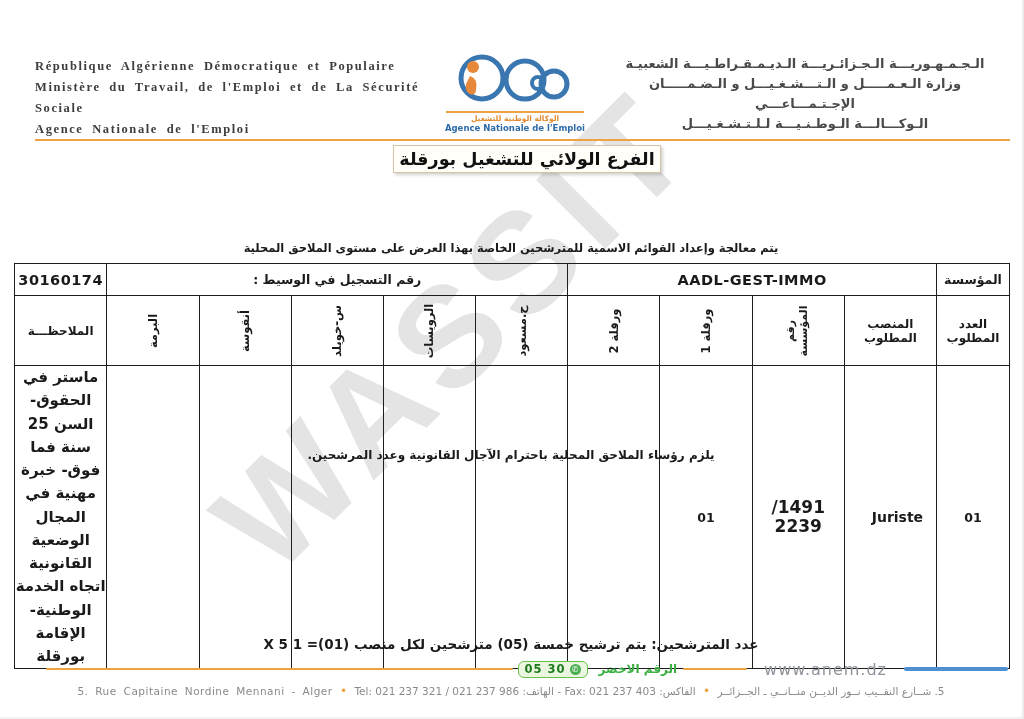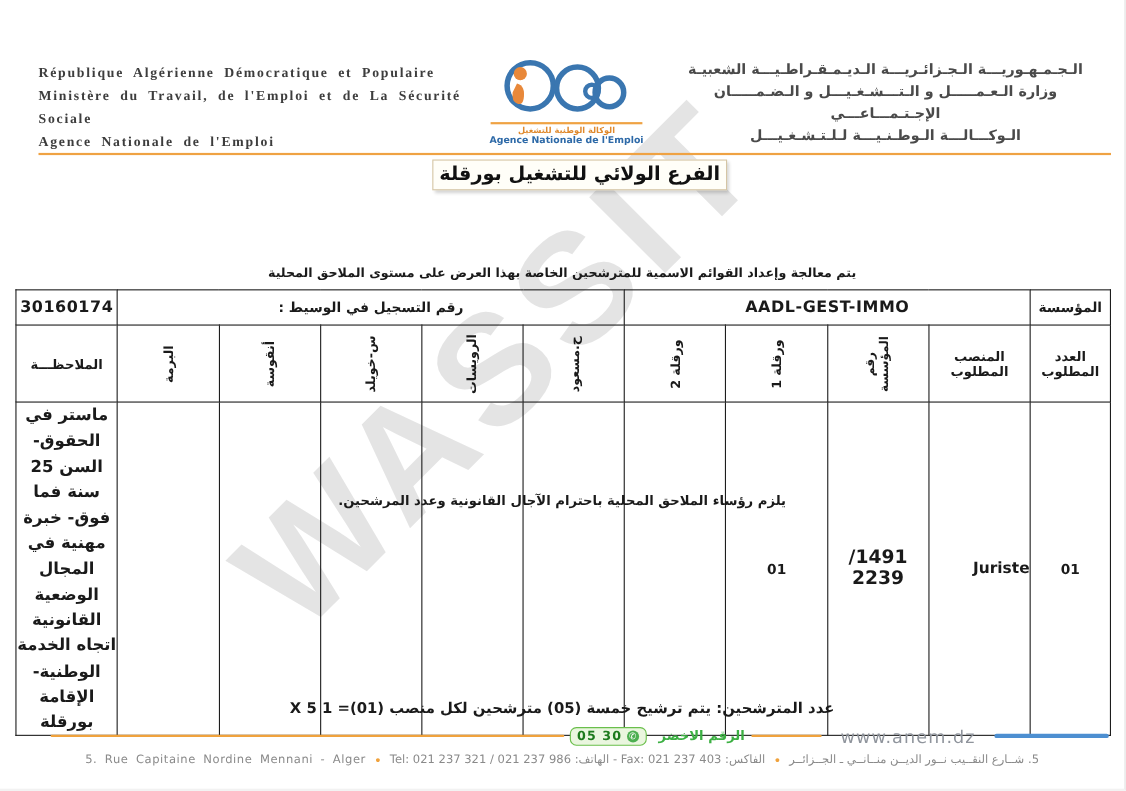--- a/index.html
+++ b/index.html
@@ -65,21 +65,21 @@
   .c-b3 { width:38px; } .c-b4 { width:37px; } .c-b5 { width:38px; }
   .c-b6 { width:32px; } .c-obs { width:369px; }
   .cell-lg { font-size:14.5px; letter-spacing:0.5px; }
   .vert {
     position:absolute; left:50%; top:50%;
     transform:translate(-50%,-50%) rotate(-90deg);
     white-space:nowrap; font-size:11.5px; font-weight:bold;
   }
   .vert.wrap { white-space:normal; width:64px; line-height:1.15; font-size:11px; }
   .pos-cell { text-align:right; }
-  .pos-val { direction:ltr; text-align:right; padding-left:14px; font-size:14px; font-weight:bold; }
+  .pos-val { direction:ltr; text-align:center; padding-left:14px; font-size:14px; font-weight:bold; }
   .instno-val { direction:ltr; line-height:1.15; font-size:17px; }
   .obs-cell { font-size:15px; line-height:1.55; direction:rtl; padding:2px 4px; }
   
   .note {
     position:absolute; left:0; right:0; top:448px; text-align:center;
     direction:rtl; font-weight:bold; font-size:12px;
   }
   .candidates {
     position:absolute; left:0; right:0; top:636px; text-align:center;
     direction:rtl; font-weight:bold; font-size:13.5px;

